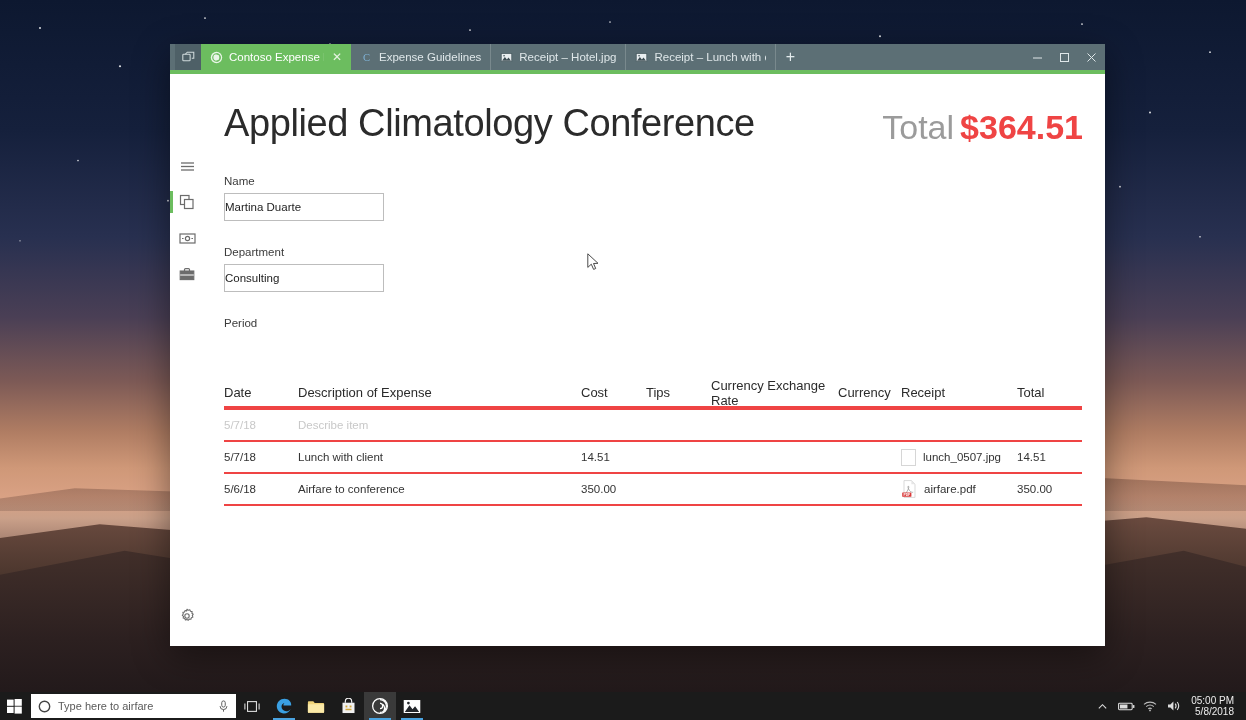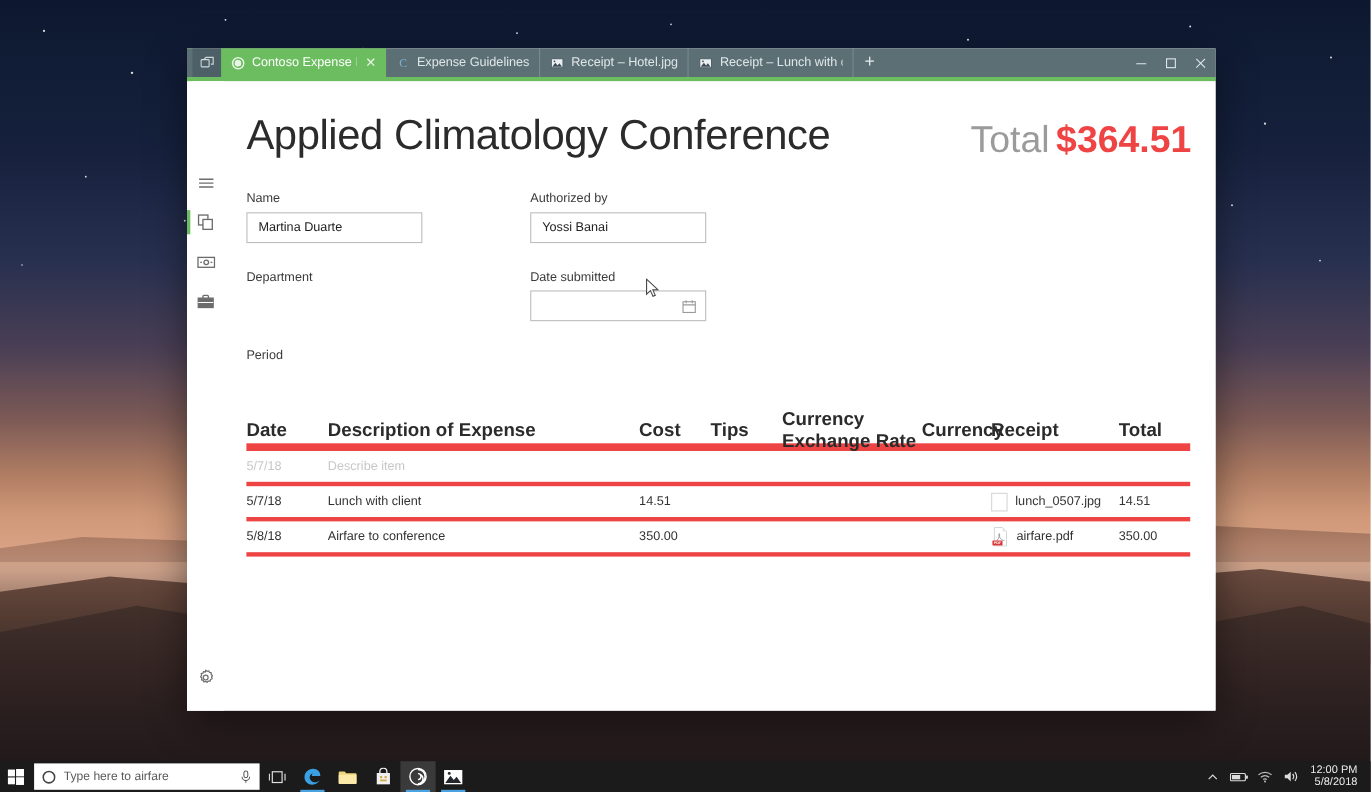--- a/index.html
+++ b/index.html
@@ -154,37 +154,37 @@
   #total-value { color: #ef4444; font-weight: 700; margin-left: 6px; }
 
   
   #form { margin-top: 28px; }
   .form-row { display: flex; gap: 98px; margin-bottom: 25px; }
   .field { width: 160px; }
   .field-label { font-size: 11.5px; color: #3b3b3b; margin-bottom: 6px; }
   .field-box {
     height: 28px; border: 1px solid #bdbdbd; background: #fff;
     display: flex; align-items: center;
-    padding: 0 8px 0 10px;
+    padding: 0 8px 0 0;
     font-size: 11.5px; color: #222;
   }
   .field-value { flex: 1 1 auto; }
   .field-value.empty { color: #9a9a9a; }
   .cal-icon { color: #9a9a9a; flex: 0 0 auto; display:flex; }
 
   
   #expense-table { margin-top: 44px; width: 858px; }
   .trow { display: flex; align-items: center; }
   .trow.head {
-    border-bottom: 7px solid #ef4444;
+    border-bottom: 4px solid #ef4444;
     height: 31px;
-    font-size: 17px; font-weight: 700; color: #2b2b2b;
+    font-size: 13px; font-weight: 400; color: #2b2b2b;
   }
   .trow.body {
-    border-bottom: 4px solid #ef4444;
+    border-bottom: 2px solid #ef4444;
     height: 32px;
     font-size: 11.5px; color: #333;
   }
   .trow.placeholder { color: #c8c8c8; }
   .c-date { width: 74px; flex: 0 0 74px; }
   .c-desc { width: 283px; flex: 0 0 283px; }
   .c-cost { width: 65px; flex: 0 0 65px; }
   .c-tips { width: 65px; flex: 0 0 65px; }
   .c-rate { width: 127px; flex: 0 0 127px; }
   .c-curr { width: 63px; flex: 0 0 63px; }
@@ -392,44 +392,27 @@
       </div>
 
       <div id="form">
         <div class="form-row">
           <div class="field">
             <div class="field-label">Name</div>
             <div class="field-box">
               <span class="field-value">Martina Duarte</span>
             </div>
           </div>
-          <div class="field">
-            <div class="field-label">Authorized by</div>
-            <div class="field-box">
-              <span class="field-value">Yossi Banai</span>
-            </div>
-          </div>
         </div>
 
         <div class="form-row">
           <div class="field">
             <div class="field-label">Department</div>
-          </div>
-          <div class="field">
-            <div class="field-label">Date submitted</div>
             <div class="field-box">
-              <span class="field-value empty"></span>
-              <span class="cal-icon">
-                <svg width="13" height="13" viewBox="0 0 14 14">
-                  <rect x="1" y="2.5" width="12" height="10.5" fill="none" stroke="#9a9a9a" stroke-width="1.1"></rect>
-                  <line x1="1" y1="5.5" x2="13" y2="5.5" stroke="#9a9a9a" stroke-width="1.1"></line>
-                  <line x1="4" y1="1" x2="4" y2="4" stroke="#9a9a9a" stroke-width="1.1"></line>
-                  <line x1="10" y1="1" x2="10" y2="4" stroke="#9a9a9a" stroke-width="1.1"></line>
-                </svg>
-              </span>
+              <span class="field-value">Consulting</span>
             </div>
           </div>
         </div>
 
         <div class="form-row">
           <div class="field">
             <div class="field-label">Period</div>
           </div>
         </div>
       </div>
@@ -465,21 +448,21 @@
           <div class="c-rate"></div>
           <div class="c-curr"></div>
           <div class="c-rcpt">
             <span class="rcpt-thumb"></span>
             <span>lunch_0507.jpg</span>
           </div>
           <div class="c-total">14.51</div>
         </div>
 
         <div class="trow body">
-          <div class="c-date">5/8/18</div>
+          <div class="c-date">5/6/18</div>
           <div class="c-desc">Airfare to conference</div>
           <div class="c-cost">350.00</div>
           <div class="c-tips"></div>
           <div class="c-rate"></div>
           <div class="c-curr"></div>
           <div class="c-rcpt">
             <svg class="pdf-ico" viewBox="0 0 16 18">
               <path d="M3 0.6 H10.4 L14 4.2 V17.4 H3 Z" fill="#ffffff" stroke="#cfcfcf" stroke-width=".8"></path>
               <path d="M10.4 0.6 V4.2 H14 Z" fill="#e6e6e6"></path>
               <path d="M5 13 C7 10.5 8.4 7 7.6 6.2 C6.9 5.6 6.4 7.6 8.4 10.4 C9.6 12 11.4 12.6 12.2 12.2" fill="none" stroke="#9a9a9a" stroke-width=".8"></path>
@@ -589,17 +572,17 @@
       </svg>
     </div>
     <div class="tray-ico">
       <svg width="14" height="12" viewBox="0 0 14 12">
         <path d="M1 4.4 H3.4 L6.4 1.6 V10.4 L3.4 7.6 H1 Z" fill="#dcdcdc"></path>
         <path d="M8.2 3.6 a4 4 0 0 1 0 4.8" fill="none" stroke="#dcdcdc" stroke-width="1.1"></path>
         <path d="M10.2 2 a6.6 6.6 0 0 1 0 8" fill="none" stroke="#dcdcdc" stroke-width="1.1"></path>
       </svg>
     </div>
     <div id="clock">
-      <div>12:00 PM</div>
+      <div>05:00 PM</div>
       <div>5/8/2018</div>
     </div>
   </div>
 </div>
 
 </body></html>

